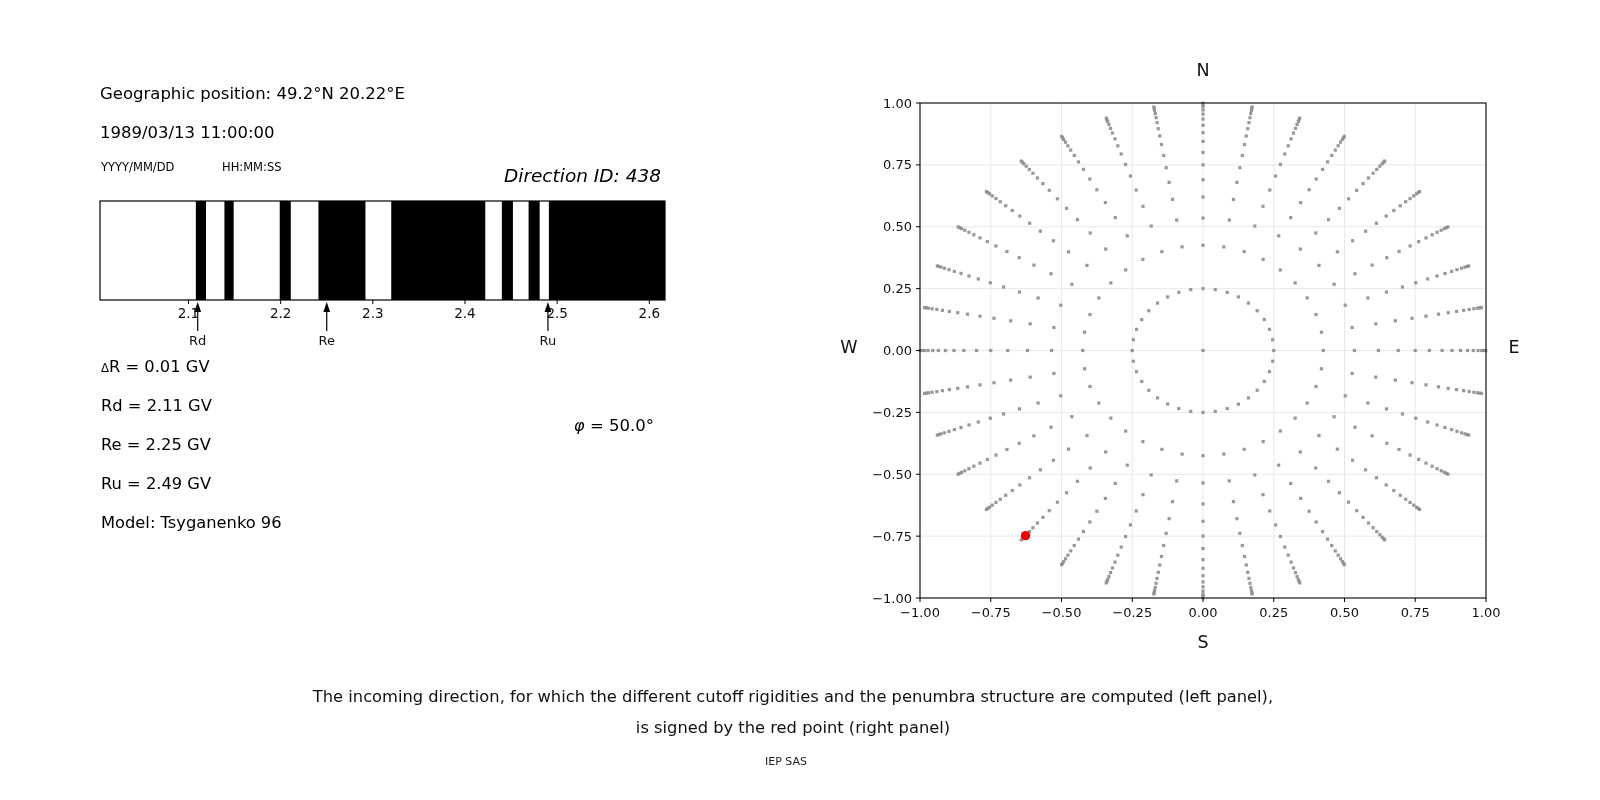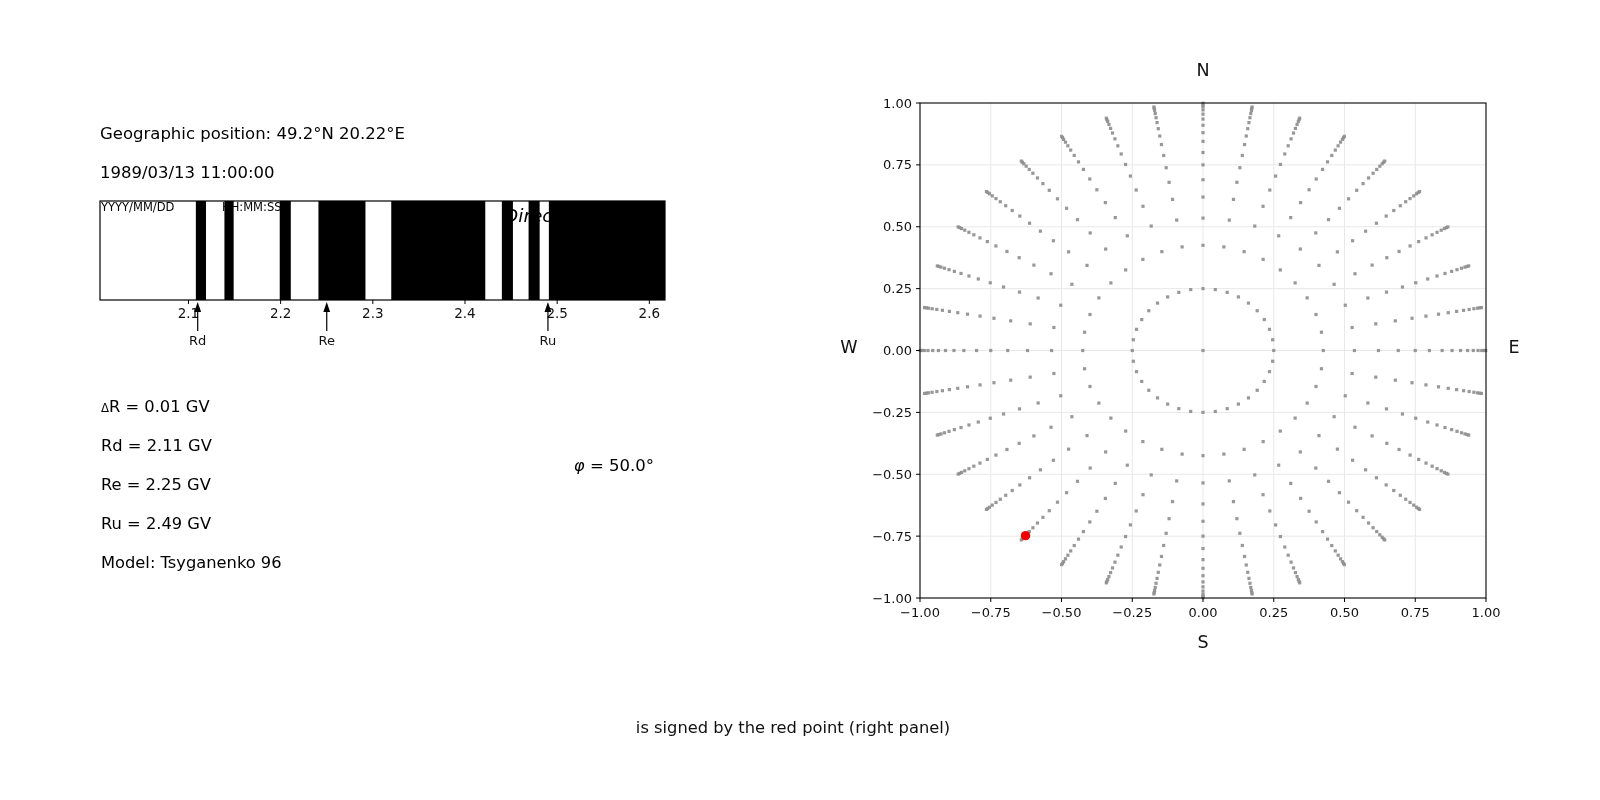--- a/index.html
+++ b/index.html
@@ -1,18 +1,18 @@
 <!DOCTYPE html>
 <html><head>
 <meta charset="utf-8">
 <style>
   html,body{margin:0;padding:0;background:#ffffff;}
   .page{position:relative;width:1600px;height:800px;background:#ffffff;overflow:hidden;
         font-family:"DejaVu Sans", sans-serif;color:#000;}
-  .t{position:absolute;white-space:nowrap;line-height:1.25;margin-top:40px;}
+  .t{position:absolute;white-space:nowrap;line-height:1.25;}
   .geo{left:100px;top:84px;font-size:16.5px;}
   .datetime{left:100px;top:123px;font-size:16.5px;}
   .fmt{top:160px;font-size:11.5px;}
   .fmt-date{left:101px;}
   .fmt-time{left:222px;}
   .dirid{left:361px;top:164px;width:300px;text-align:right;font-size:18.5px;font-style:italic;}
   .val{left:101px;font-size:16.3px;}
   .v-delta{top:357px;}
   .v-rd{top:396px;}
   .v-re{top:435px;}
@@ -713,15 +713,17 @@
   <div class="t val v-re">Re = 2.25 GV</div>
   <div class="t val v-ru">Ru = 2.49 GV</div>
   <div class="t val v-model">Model: Tsyganenko 96</div>
   <div class="t phi greekfirst">φ = 50.0°</div>
 
   <div class="compass c-n">N</div>
   <div class="compass c-s">S</div>
   <div class="compass c-w">W</div>
   <div class="compass c-e">E</div>
 
+  <div class="caption cap1">The incoming direction, for which the different cutoff rigidities and the penumbra structure are computed (left panel),</div>
   <div class="caption cap2">is signed by the red point (right panel)</div>
+  <div class="credit">IEP SAS</div>
 
 </div>
 
 </body></html>

